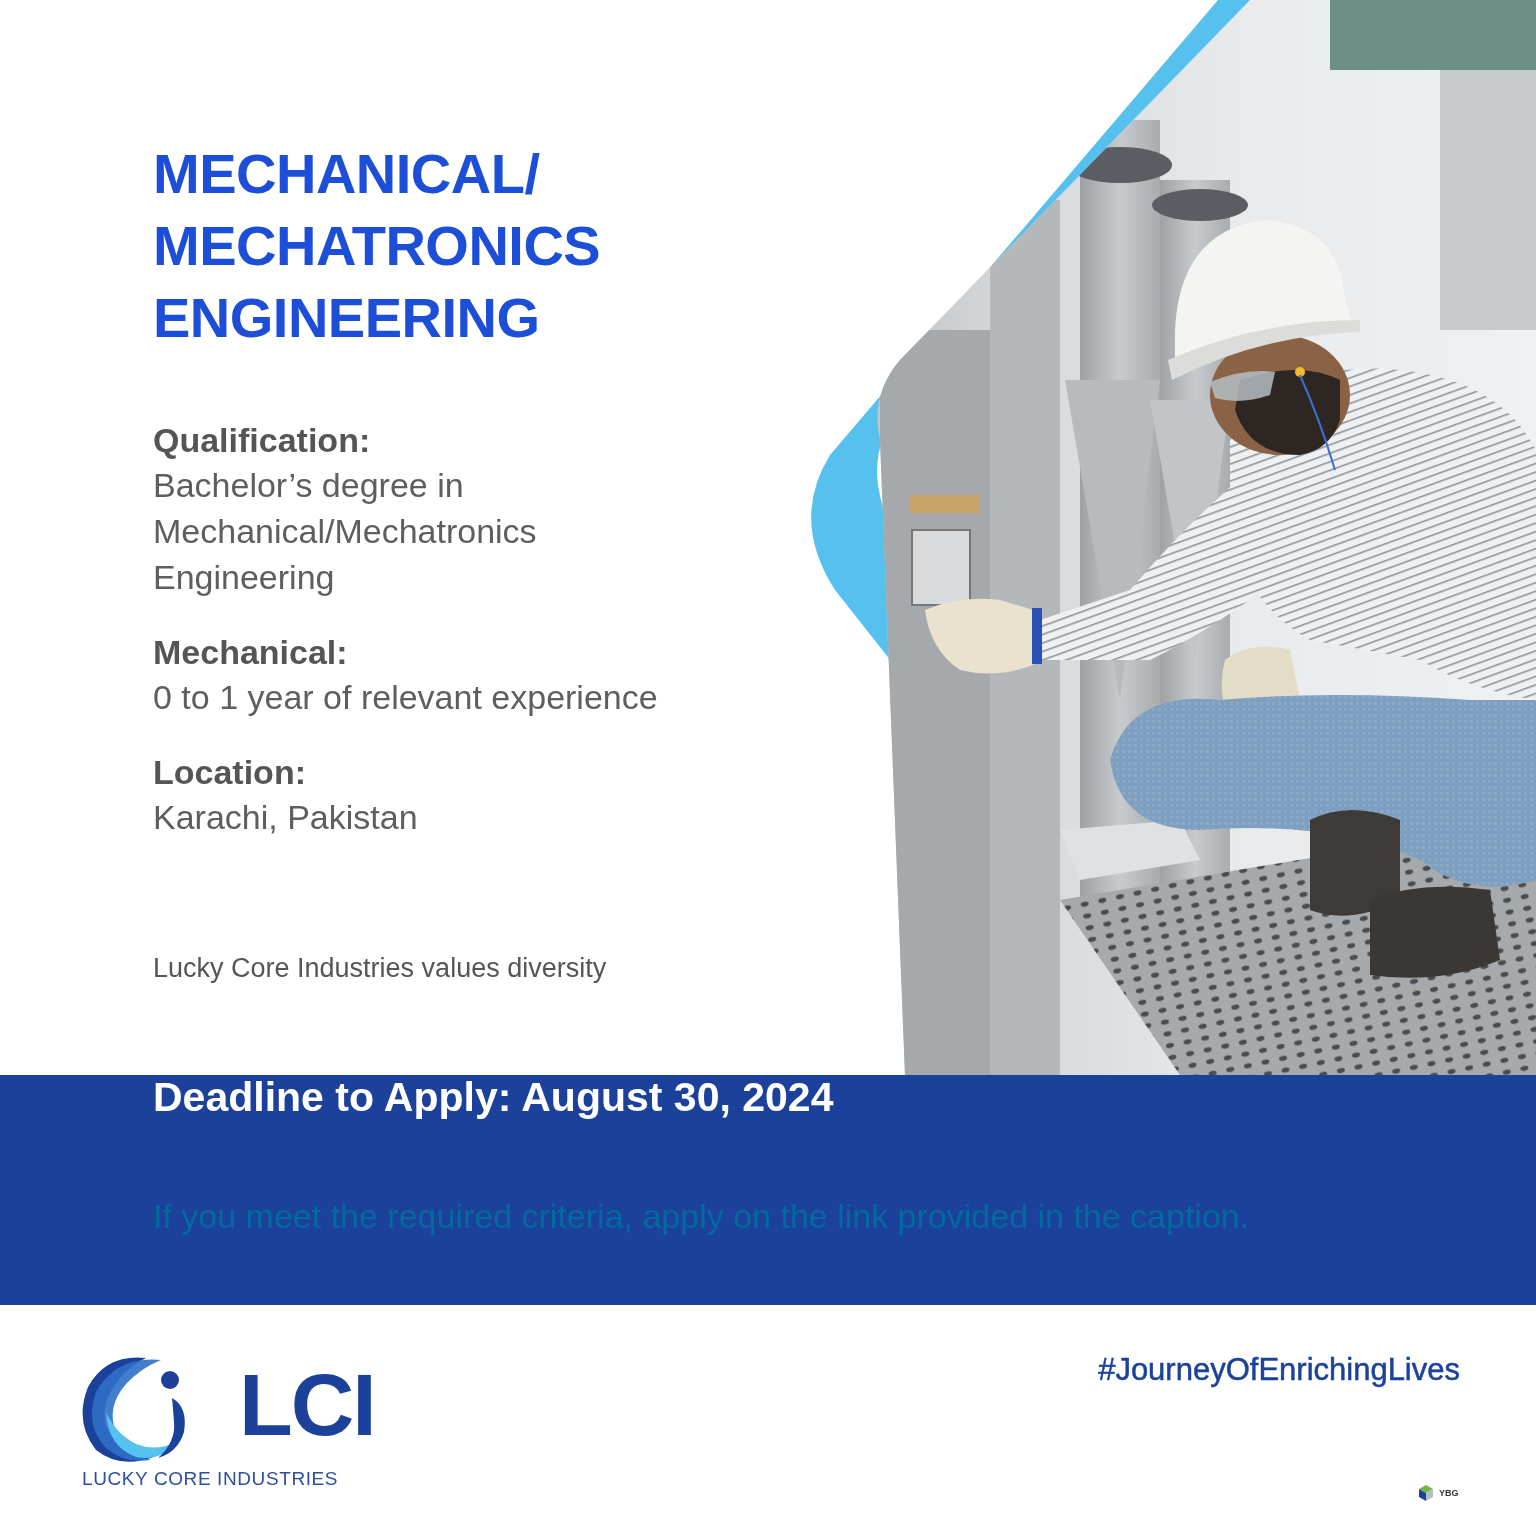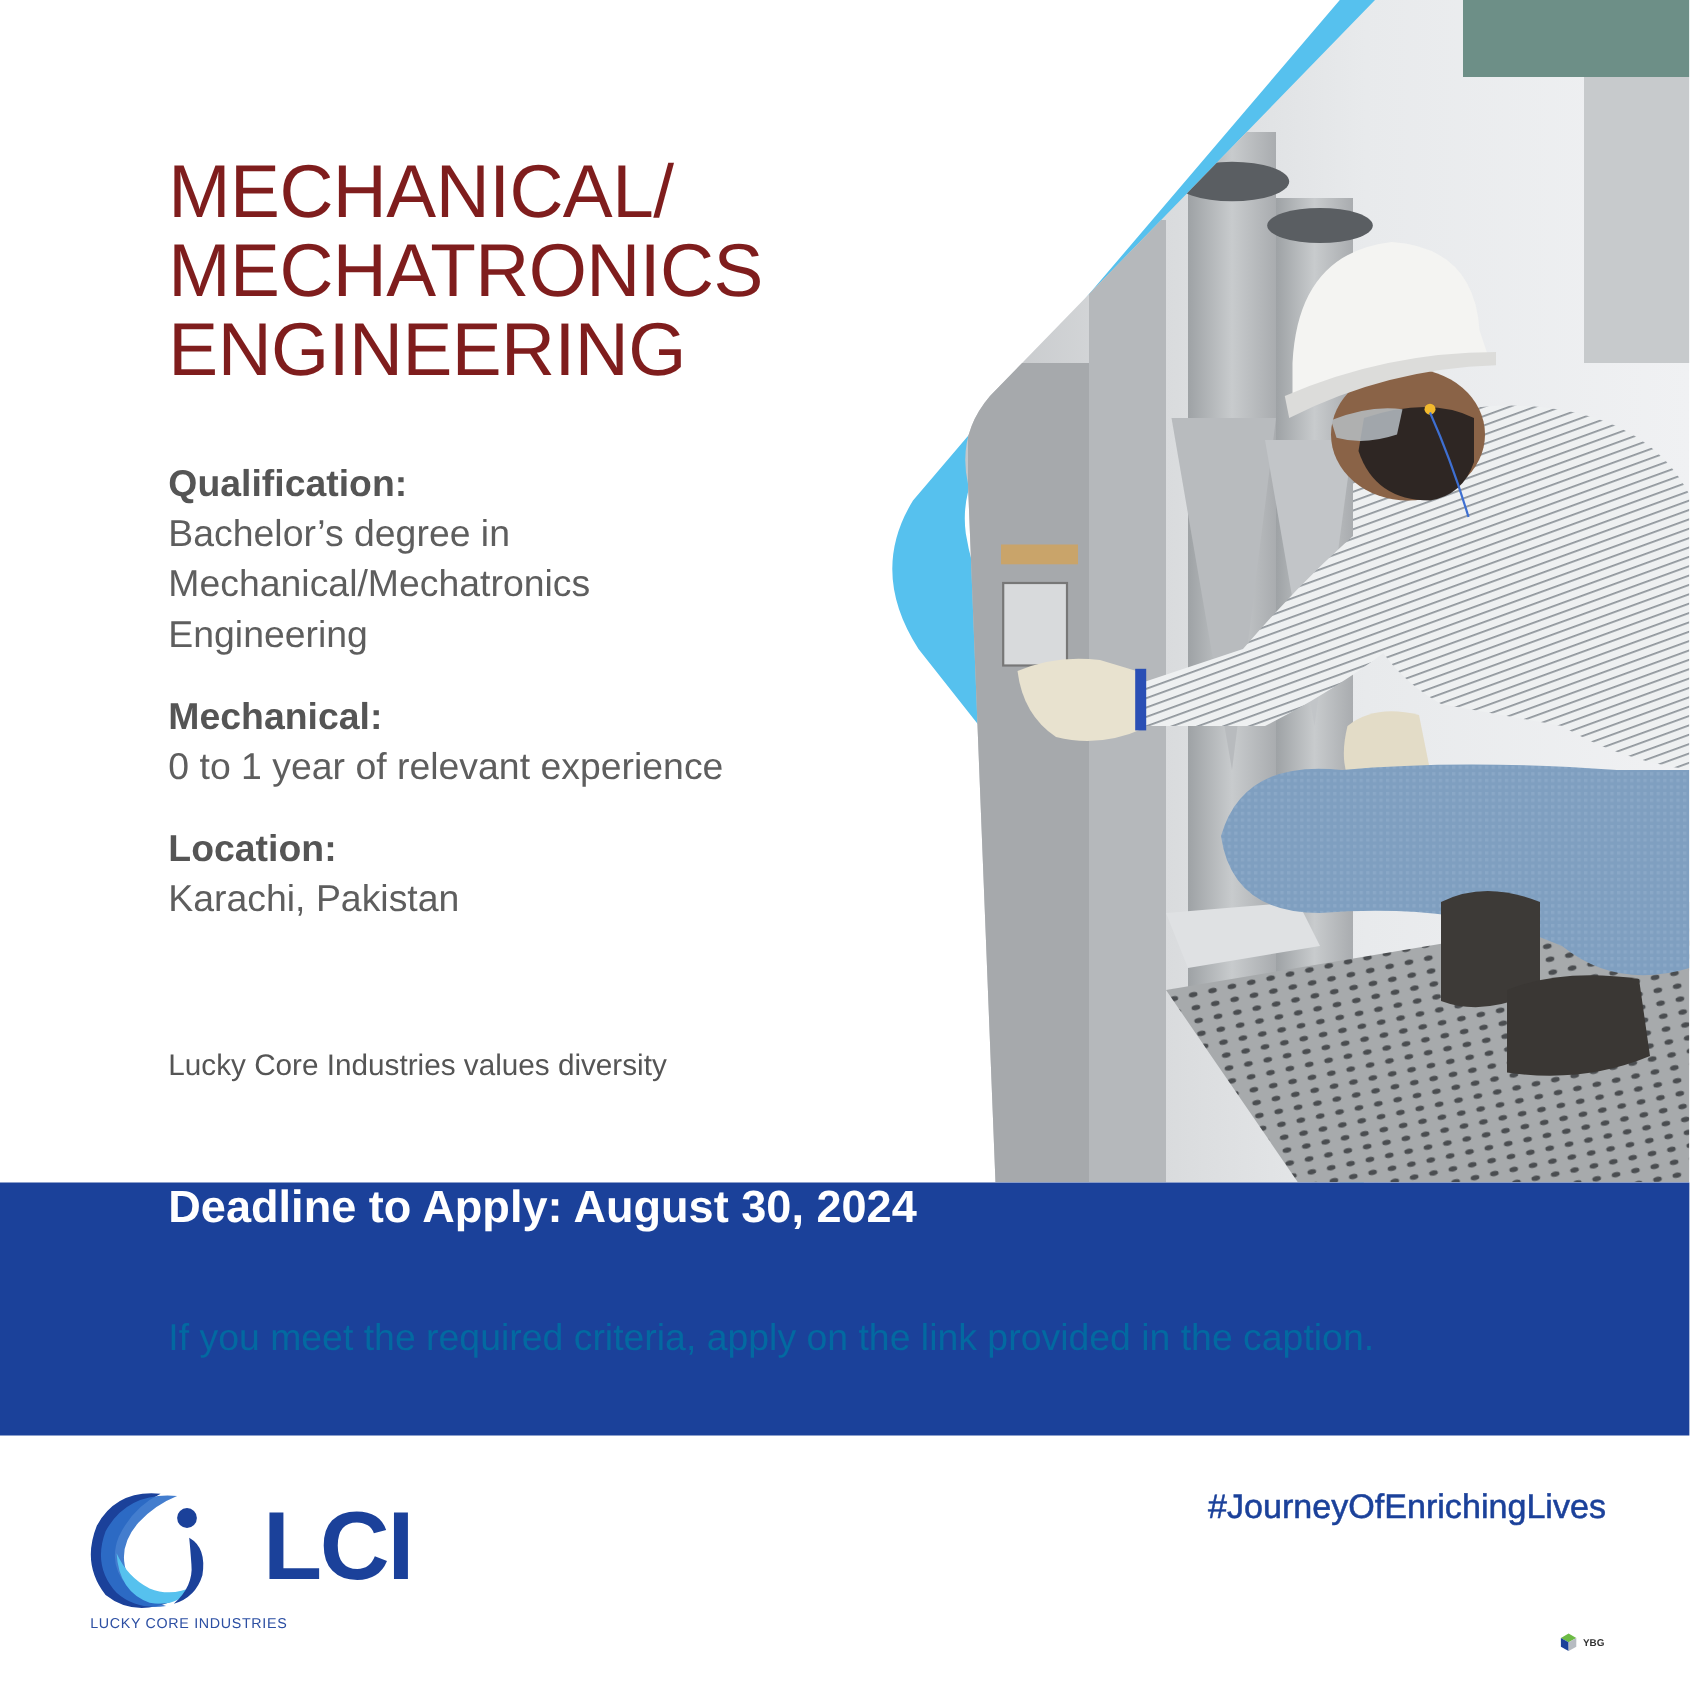--- a/index.html
+++ b/index.html
@@ -1,32 +1,32 @@
 <!DOCTYPE html>
 <html><head>
 <meta charset="utf-8">
 <style>
   html, body { margin:0; padding:0; }
   body { width:1536px; height:1536px; position:relative; overflow:hidden; background:#ffffff; font-family:"Liberation Sans", sans-serif; }
   .photo-wrap { position:absolute; left:0; top:0; width:1536px; height:1075px; }
   .photo-wrap svg { position:absolute; left:0; top:0; }
-  .title { position:absolute; left:153px; top:138px; color:#7f1d1d; font-weight:normal; font-size:68px; line-height:72px; letter-spacing:-0.5px; margin:0; }
+  .title { position:absolute; left:153px; top:138px; color:#1d4ed8; font-weight:bold; font-size:56px; line-height:72px; letter-spacing:-0.5px; margin:0; }
   .title div { white-space:nowrap; }
   .details { position:absolute; left:153px; top:418px; color:#555555; width:620px; }
   .section { margin-bottom:30px; }
   .label { font-weight:bold; font-size:34px; line-height:44px; color:#555; }
   .value { font-size:34px; line-height:46px; color:#5e5e5e; }
   .value div { white-space:nowrap; }
   .diversity { position:absolute; left:153px; top:950px; font-size:27px; line-height:37px; color:#555; font-weight:normal; }
   .band { position:absolute; left:0; top:1075px; width:1536px; height:230px; background:#1B419A; }
   .deadline { position:absolute; left:153px; top:1072px; color:#ffffff; font-size:41px; font-weight:bold; line-height:50px; white-space:nowrap; }
   .instruction { position:absolute; left:153px; top:1194px; color:#0369a1; font-size:34px; line-height:44px; white-space:nowrap; }
   .logo { position:absolute; left:76px; top:1350px; width:270px; height:150px; }
   .logo-text { position:absolute; left:196px; top:1360px; color:#1B419A; font-weight:bold; font-size:88px; line-height:90px; letter-spacing:-2px;margin-left:43px; }
-  .logo-sub { position:absolute; left:82px; top:1468px; color:#2c4fa3; font-size:13px; letter-spacing:0.6px; white-space:nowrap; }
+  .logo-sub { position:absolute; left:82px; top:1468px; color:#2c4fa3; font-size:19px; letter-spacing:0.6px; white-space:nowrap; }
   .hashtag { position:absolute; right:76px; top:1352px; color:#1B419A; font-size:31px; font-weight:normal; white-space:nowrap; -webkit-text-stroke:0.5px #1B419A; }
   .ybg { position:absolute; left:1417px; top:1484px; display:flex; align-items:center; gap:4px; }
   .ybg-text { font-family:Liberation Sans, sans-serif; font-size:9px; color:#333; font-weight:bold; }
 </style>
 </head>
 <body>
 
 <div class="photo-wrap">
   <svg width="1536" height="1075" viewBox="0 0 1536 1075">
     <defs>

